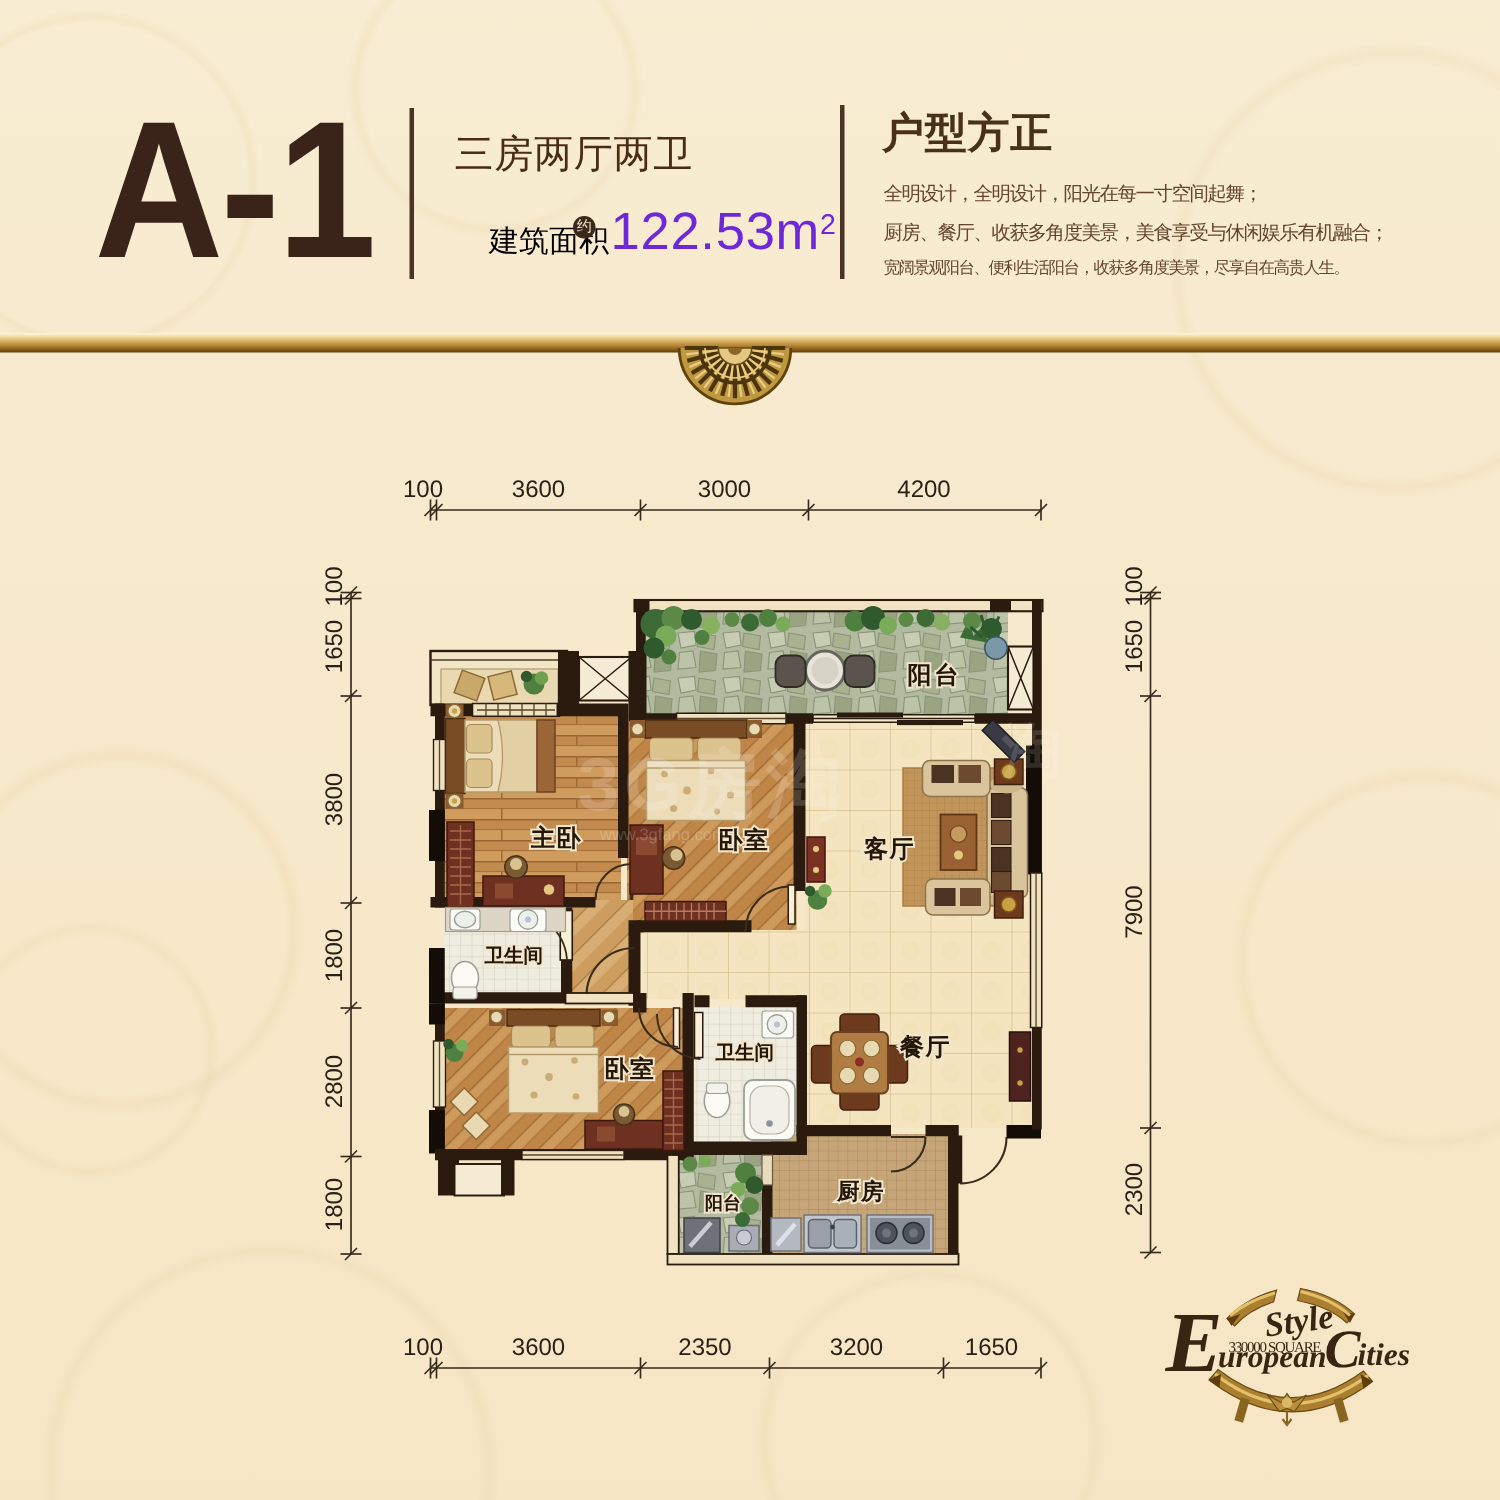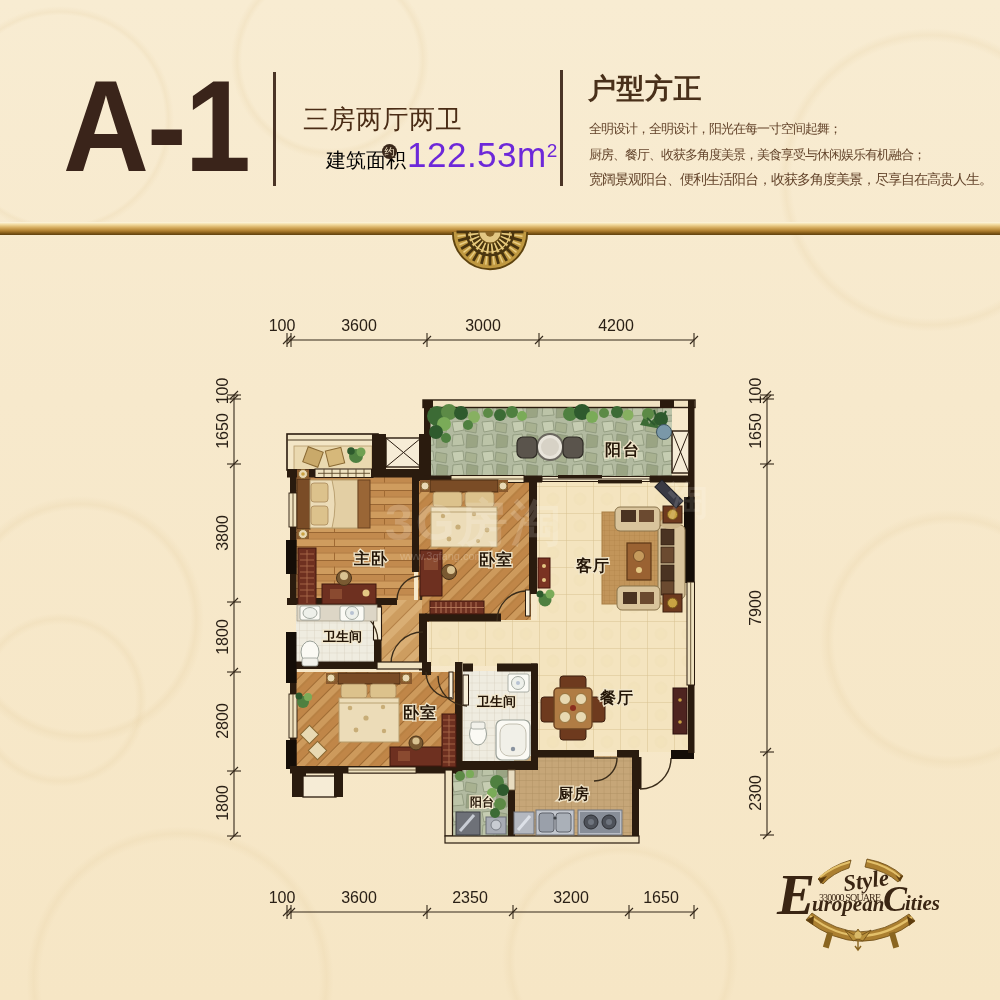--- a/index.html
+++ b/index.html
@@ -21,37 +21,37 @@
 </style>
 </head>
 <body>
 
 <div id="bgtex"></div>
 
 <div class="abs hdrtxt" style="left:63px;top:61px;font-size:130px;font-weight:bold;letter-spacing:-2px;color:#3a241a;line-height:1;transform:scaleX(0.915);transform-origin:left top;">A-1</div>
 
 <div class="abs" style="left:273px;top:72px;width:2.5px;height:114px;background:#4a3426;"></div>
 
-<div class="abs" style="left:303px;top:102px;font-size:26px;color:#4a2c15;letter-spacing:0.5px;">三房两厅两卫</div>
+<div class="abs" style="left:303px;top:85px;font-size:26px;color:#4a2c15;letter-spacing:0.5px;">三房两厅两卫</div>
 
 <div class="abs" style="left:302px;top:147px;font-size:20px;color:#000000;margin-left:24px;">建筑面积</div>
 
 <div class="abs" style="left:382px;top:144px;width:15px;height:15px;background:#3a281a;border-radius:50%;font-size:10px;color:#f3e6c8;text-align:center;line-height:15px;">约</div>
 
 <div class="abs" style="left:407px;top:135px;font-size:35px;color:#6d28d9;letter-spacing:0.5px;">122.53m<sup style="font-size:19px;position:relative;top:3px;">2</sup></div>
 
 <div class="abs" style="left:560px;top:70px;width:2.5px;height:116px;background:#4a3426;"></div>
 
 <div class="abs" style="left:588px;top:70px;font-size:28px;font-weight:bold;color:#49301a;letter-spacing:0.5px;">户型方正</div>
 
 <div class="abs" style="left:589px;top:120px;font-size:13px;letter-spacing:-1px;white-space:nowrap;color:#64452c;">全明设计，全明设计，阳光在每一寸空间起舞；</div>
 
 <div class="abs" style="left:589px;top:146px;font-size:13px;letter-spacing:-1px;white-space:nowrap;color:#64452c;">厨房、餐厅、收获多角度美景，美食享受与休闲娱乐有机融合；</div>
 
-<div class="abs" style="left:589px;top:171px;font-size:14px;letter-spacing:-1px;white-space:nowrap;color:#64452c;">宽阔景观阳台、便利生活阳台，收获多角度美景，尽享自在高贵人生。</div>
+<div class="abs" style="left:589px;top:171px;font-size:11px;letter-spacing:-1px;white-space:nowrap;color:#64452c;">宽阔景观阳台、便利生活阳台，收获多角度美景，尽享自在高贵人生。</div>
 
 <div class="abs" style="left:0;top:222px;width:1000px;height:13px;background:linear-gradient(180deg,#fdf7e2 0%,#f3dda4 18%,#d9b266 40%,#b07f2e 68%,#7c5515 88%,#5e400e 100%);"></div>
 
 <svg class="abs" style="left:0;top:0;" width="1000" height="1000" viewBox="0 0 1000 1000">
 <defs>
 <pattern id="woodH" width="90" height="14" patternUnits="userSpaceOnUse">
  <rect width="90" height="14" fill="#c28a4e"></rect>
  <rect y="6.6" width="90" height="7.4" fill="#cf9c5e"></rect>
  <rect width="90" height="1" fill="#996633"></rect>
  <rect y="6.6" width="90" height=".8" fill="#a87038"></rect>

